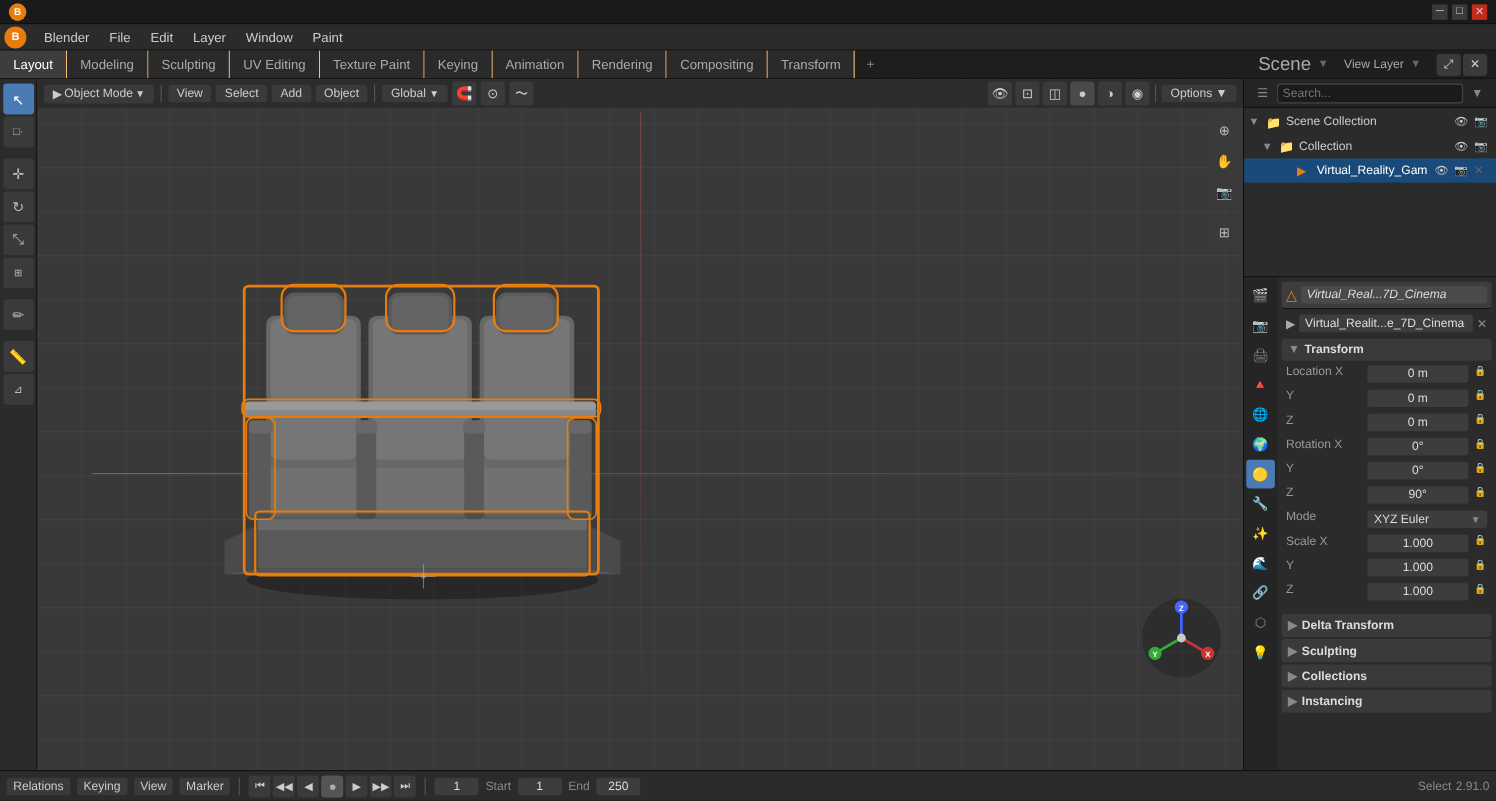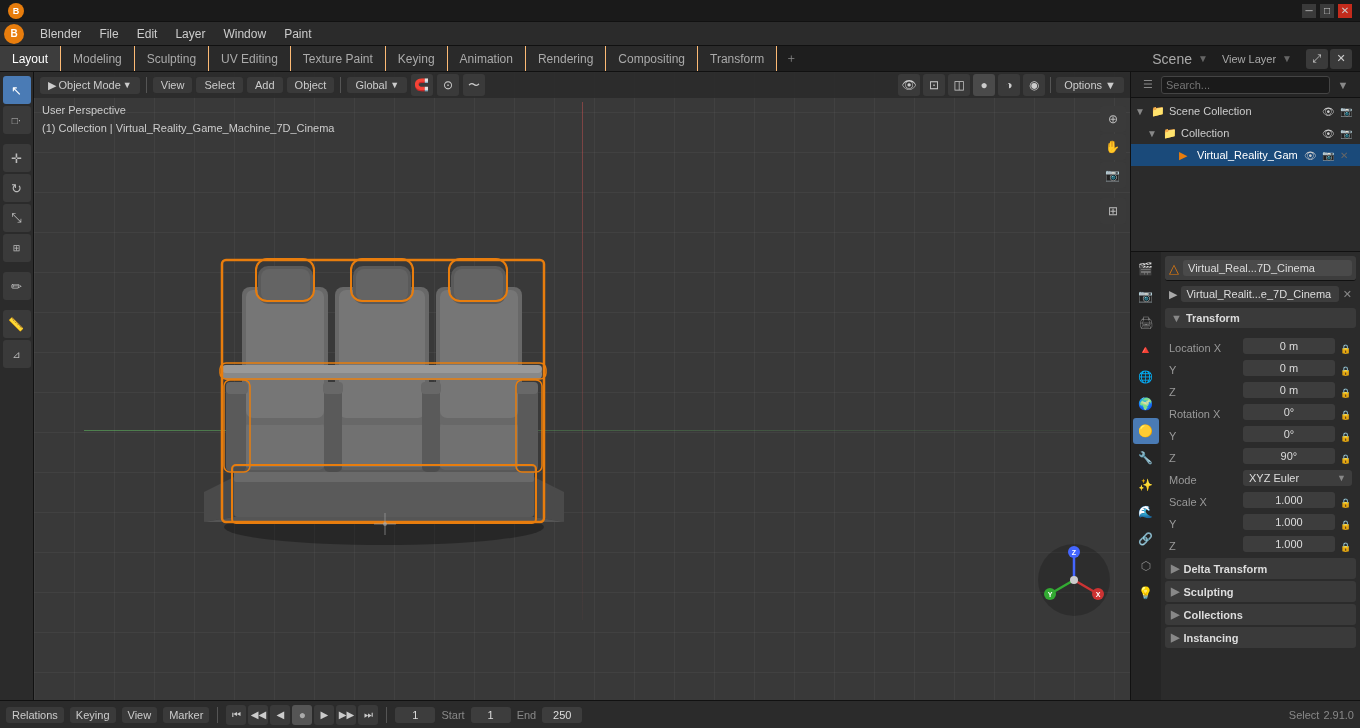--- a/index.html
+++ b/index.html
@@ -297,21 +297,21 @@
       align-items: center;
       cursor: pointer;
       font-size: 11px;
       font-weight: bold;
       color: #ddd;
       margin-bottom: 2px;
     }
     .prop-section-header .expand-arrow { margin-right: 4px; color: #888; }
     .prop-row {
       display: flex;
-      align-items: flex-end;
+      align-items: flex-start;
       height: 22px;
       padding: 0 4px;
       gap: 4px;
     }
     .prop-label {
       color: #999;
       min-width: 70px;
       font-size: 11px;
     }
     .prop-value {
@@ -476,21 +476,21 @@
   <div class="ws-tab">Sculpting</div>
   <div class="ws-tab">UV Editing</div>
   <div class="ws-tab">Texture Paint</div>
   <div class="ws-tab">Keying</div>
   <div class="ws-tab">Animation</div>
   <div class="ws-tab">Rendering</div>
   <div class="ws-tab">Compositing</div>
   <div class="ws-tab">Transform</div>
   <div class="ws-tab-add">＋</div>
   <div class="ws-right">
-    <div style="font-size:14px;color:#aaa;cursor:pointer;">Scene</div>
+    <div style="font-size:17px;color:#aaa;cursor:pointer;">Scene</div>
     <div style="font-size:10px;color:#666;">▼</div>
     <div style="font-size:11px;color:#aaa;cursor:pointer;margin-left:8px;text-align:center;">View Layer</div>
     <div style="font-size:10px;color:#666;">▼</div>
     <div style="margin-left:8px;display:flex;gap:2px;">
       <div style="width:22px;height:20px;background:#3a3a3a;border-radius:3px;display:flex;align-items:center;justify-content:center;cursor:pointer;font-size:11px;color:#ccc;">⤢</div>
       <div style="width:22px;height:20px;background:#3a3a3a;border-radius:3px;display:flex;align-items:center;justify-content:center;cursor:pointer;font-size:11px;color:#ccc;">✕</div>
     </div>
   </div>
 </div>
 
@@ -542,24 +542,20 @@
 
         <div class="vp-icon-btn">◫</div>
         <div class="vp-icon-btn" style="background:#4a4a4a;">●</div>
         <div class="vp-icon-btn">◑</div>
         <div class="vp-icon-btn">◉</div>
         <div class="vp-separator"></div>
         <div class="vp-btn">Options ▼</div>
       </div>
     </div>
 
-    <div class="vp-context-info">
-      <div>User Perspective</div>
-      <div>(1) Collection | Virtual_Reality_Game_Machine_7D_Cinema</div>
-    </div>
 
     <div id="seat-svg">
       <svg viewBox="0 0 420 380" xmlns="http://www.w3.org/2000/svg" style="width:100%;height:100%;">
 
         <ellipse cx="210" cy="355" rx="160" ry="18" fill="rgba(0,0,0,0.3)"></ellipse>
 
         <rect x="60" y="305" width="300" height="40" rx="3" fill="#5a5a5a"></rect>
         <rect x="60" y="295" width="300" height="15" rx="2" fill="#6a6a6a"></rect>
 
         <polygon points="60,305 30,320 30,350 60,345" fill="#4a4a4a"></polygon>
@@ -717,21 +713,21 @@
           <div class="prop-tab" title="Physics">🌊</div>
           <div class="prop-tab" title="Constraints">🔗</div>
           <div class="prop-tab" title="Object Data">⬡</div>
           <div class="prop-tab" title="Material">💡</div>
         </div>
 
         <div id="props-main">
 
           <div id="obj-data-header" style="display:flex;align-items:center;gap:4px;padding:4px;margin-bottom:3px;background:#3d3d3d;border-radius:3px;">
             <span style="color:#e87d0d;font-size:13px;">△</span>
-            <div class="obj-name" style="flex:1;background:#4a4a4a;padding:2px 5px;border-radius:3px;font-size:11px;color:#ddd;">Virtual_Real...7D_Cinema</div>
+            <div class="obj-name" style="flex:1;background:#4a4a4a;padding:2px 5px;border-radius:3px;font-size:11px;color:#ddd;font-style:italic;">Virtual_Real...7D_Cinema</div>
           </div>
 
           <div style="display:flex;align-items:center;gap:4px;padding:2px 4px;margin-bottom:4px;">
             <span style="color:#aaa;font-size:11px;">▶</span>
             <div class="obj-name" style="flex:1;background:#3d3d3d;padding:2px 5px;border-radius:3px;font-size:11px;color:#ddd;">Virtual_Realit...e_7D_Cinema</div>
             <span style="color:#888;font-size:11px;cursor:pointer;">✕</span>
           </div>
 
           <div class="prop-section">
             <div class="prop-section-header">

